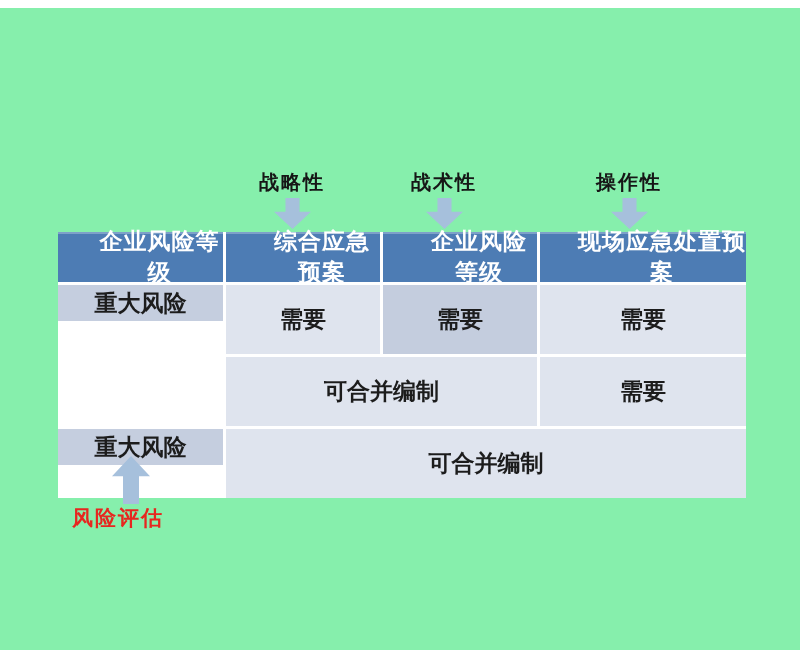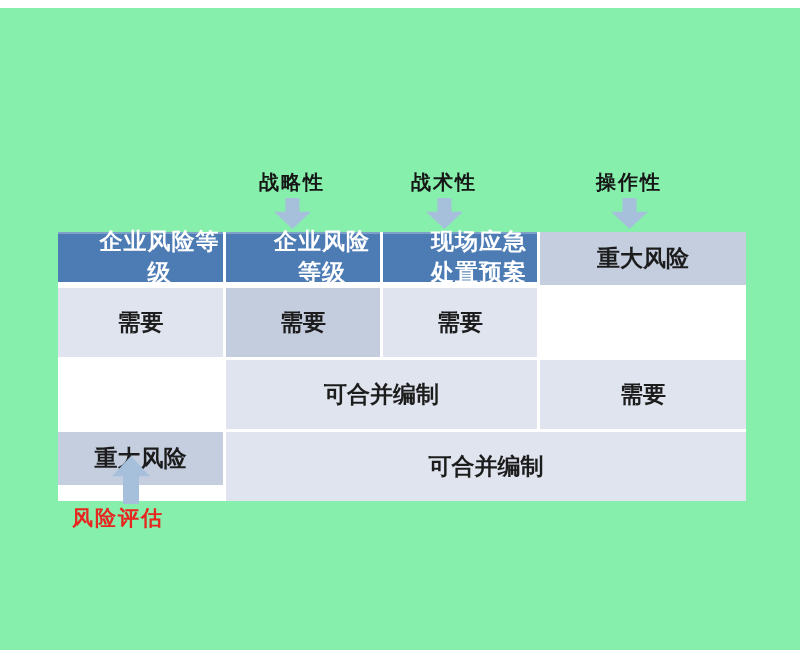--- a/index.html
+++ b/index.html
@@ -86,41 +86,42 @@
   }
   .cell.header {
     height: 50px;
     background: #4d7cb4;
     color: #ffffff;
     box-shadow: inset 0 2px 0 rgba(255,255,255,0.28);
     letter-spacing: 1px;
     padding-left: 38px;
   }
   .cell.body  { height: 69px; background: #dfe4ee; }
-  .cell.level { height: 53px; background: #c5cedf; }
+  .cell.level { height: 36px; background: #c5cedf; }
   .cell.highlight { background: #c4cdde; }
   .cell.span2 { grid-column: 2 / span 2; }
   .cell.span3 { grid-column: 2 / span 3; }
 </style>
 </head>
 <body>
 
 <div class="canvas">
 
   <div class="top-label" id="label-strategic">战略性</div>
   <div class="top-label" id="label-operational">操作性</div>
   <div class="top-label" id="label-tactical">战术性</div>
 
   <div class="arrow-down" id="arrow-down-1"></div>
   <div class="arrow-down" id="arrow-down-2"></div>
   <div class="arrow-down" id="arrow-down-3"></div>
 
   <div class="risk-table">
 
     <div class="cell header">企业风险等级</div>
+    <div class="cell header">综合应急预案</div>
     <div class="cell header">企业风险等级</div>
     <div class="cell header">现场应急处置预案</div>
 
     <div class="cell level">重大风险</div>
     <div class="cell body">需要</div>
     <div class="cell body highlight">需要</div>
     <div class="cell body">需要</div>
 
     <div class="cell body span2">可合并编制</div>
     <div class="cell body">需要</div>

